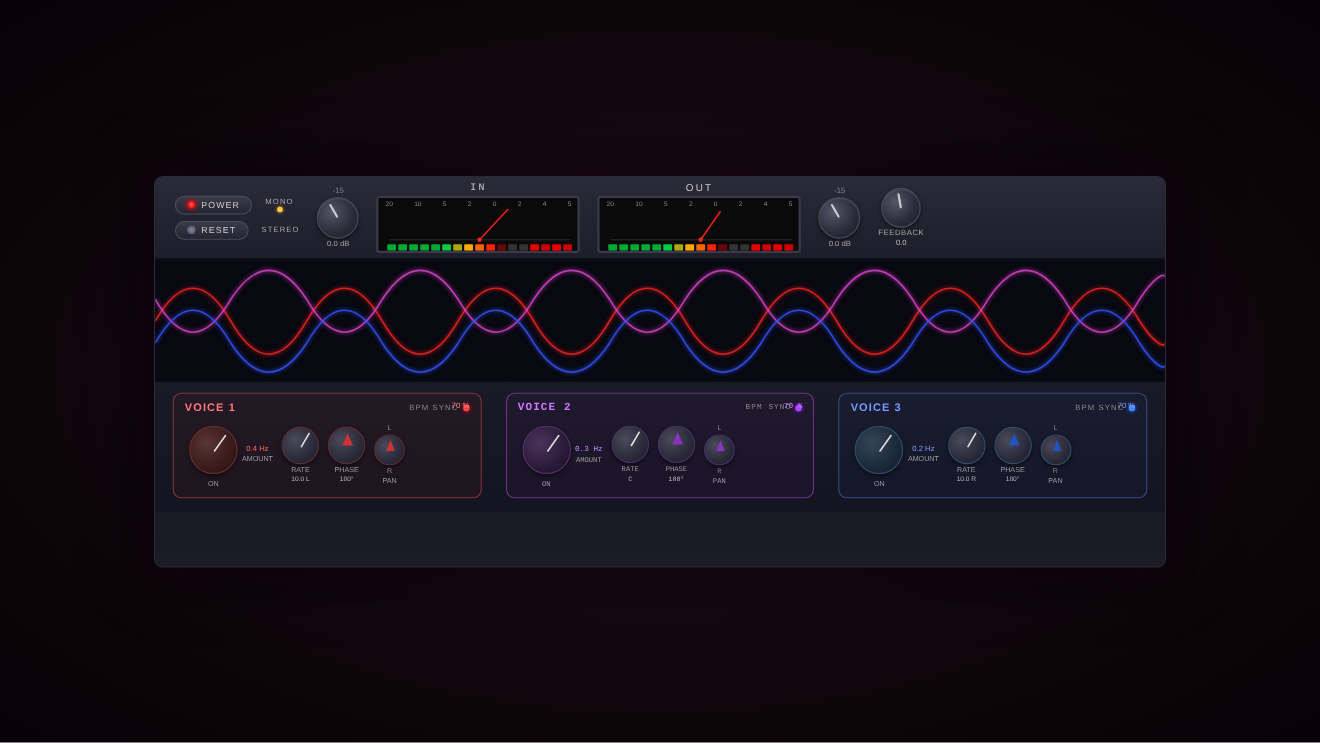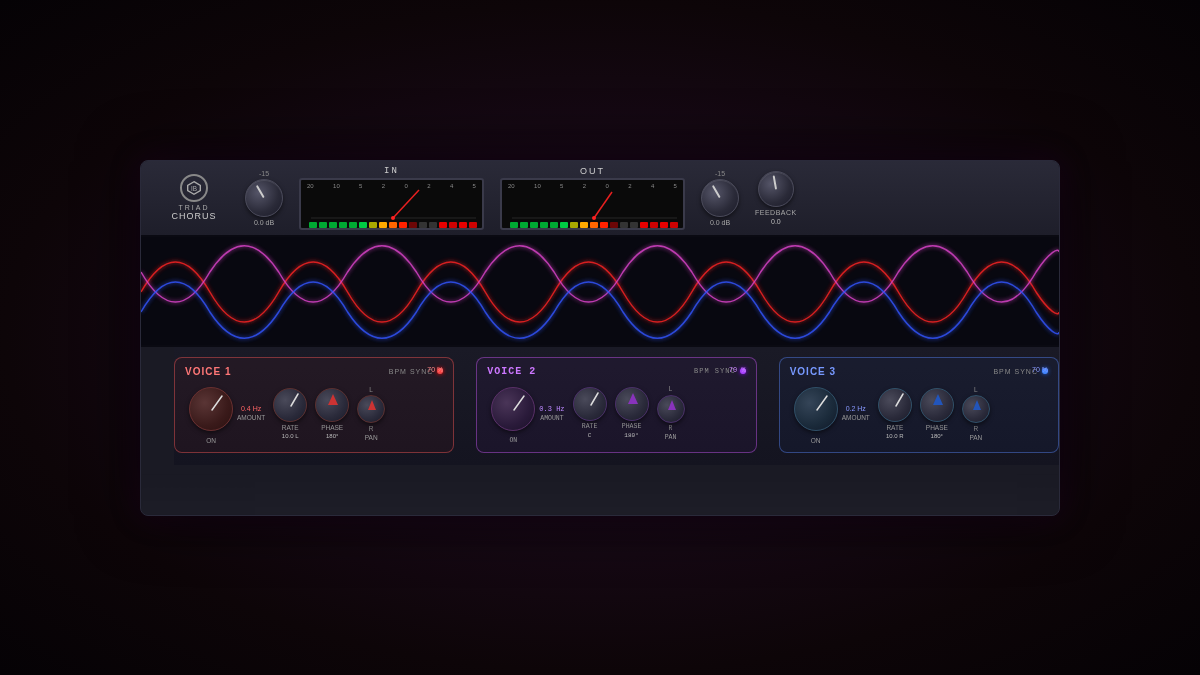--- a/index.html
+++ b/index.html
@@ -209,24 +209,23 @@
       background: #080810;
       height: 110px;
       position: relative;
       overflow: hidden;
       border-bottom: 2px solid #0a0a12;
     }
 
     
     .voices-panel {
       background: linear-gradient(180deg, #1a1a26 0%, #141420 100%);
-      padding: 10px 0 12px;
+      padding: 10px 16px 12px;
       display: flex;
       gap: 22px;
-      margin-left: 33px;
     }
 
     .voice-section {
       flex: 1;
       border-radius: 8px;
       padding: 8px 10px;
       position: relative;
     }
 
     .voice-1 {
@@ -380,31 +379,40 @@
       filter: blur(1px);
     }
   </style>
 </head>
 <body>
 
 <div class="plugin-container">
 
   <div class="top-panel">
 
-    <div class="logo-section">
-      <div class="logo-icon">
-        <svg viewBox="0 0 20 20" fill="none">
-          <polygon points="10,3 17,7 17,13 10,17 3,13 3,7" stroke="#aaa" stroke-width="1.5" fill="none"></polygon>
-          <text x="10" y="13" text-anchor="middle" font-size="7" fill="#aaa" font-family="Arial">IB</text>
-        </svg>
-      </div>
-      <div class="logo-text">TRIAD</div>
-      <div class="logo-subtext">CHORUS</div>
-    </div>
-
+
+    <div class="controls-section">
+      <div class="control-row">
+        <div class="btn">
+          <div class="btn-power-dot"></div>
+          <span>POWER</span>
+        </div>
+        <div class="mono-stereo">
+          <div class="mono-stereo-label">MONO</div>
+          <div class="mono-stereo-dot"></div>
+        </div>
+      </div>
+      <div class="control-row">
+        <div class="btn">
+          <div class="btn-reset-dot"></div>
+          <span>RESET</span>
+        </div>
+        <div class="mono-stereo-label" style="font-size:7px;color:#aaa;letter-spacing:1px;margin-left:4px;">STEREO</div>
+      </div>
+    </div>
 
     <div class="knob-container">
       <div style="font-size:7px;color:#888;text-align:center;">-15</div>
       <div class="knob knob-large"></div>
       <div style="font-size:7px;color:#aaa;">0.0 dB</div>
     </div>
 
     <div style="display:flex;flex-direction:column;align-items:center;gap:2px;">
       <div style="font-size:9px;color:#ccc;letter-spacing:2px;font-family:Liberation Mono, monospace;">IN</div>
       <div class="vu-meter">

